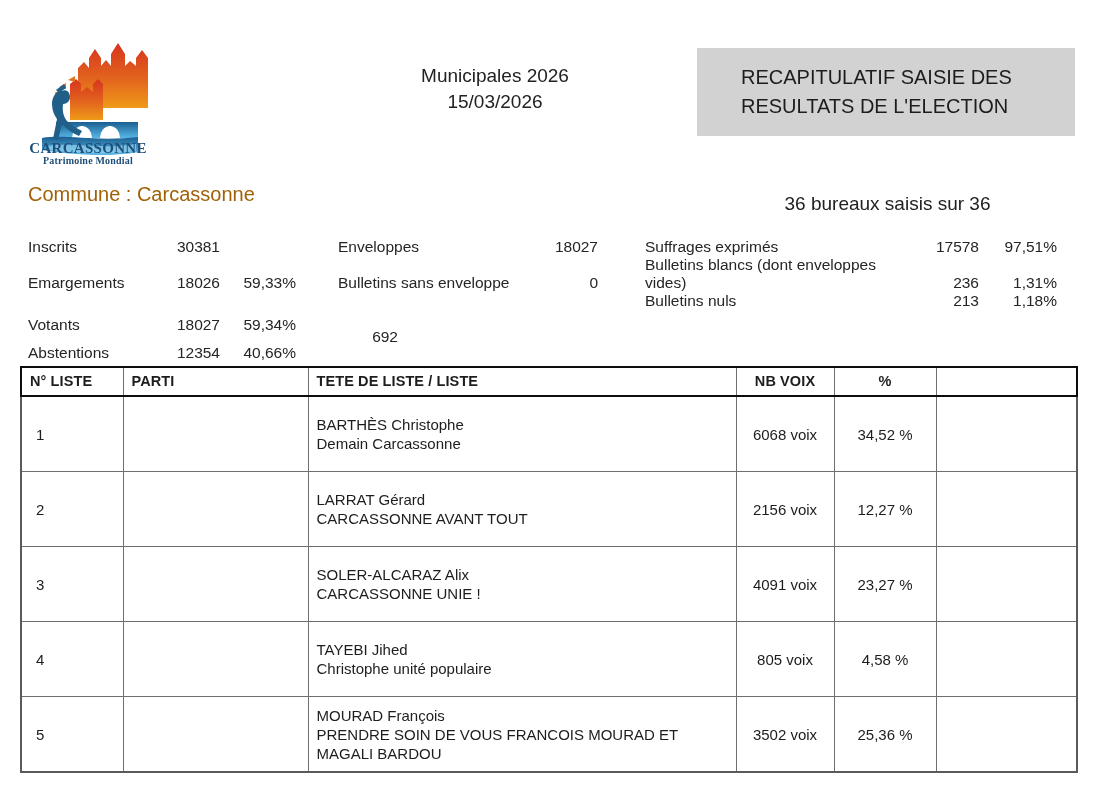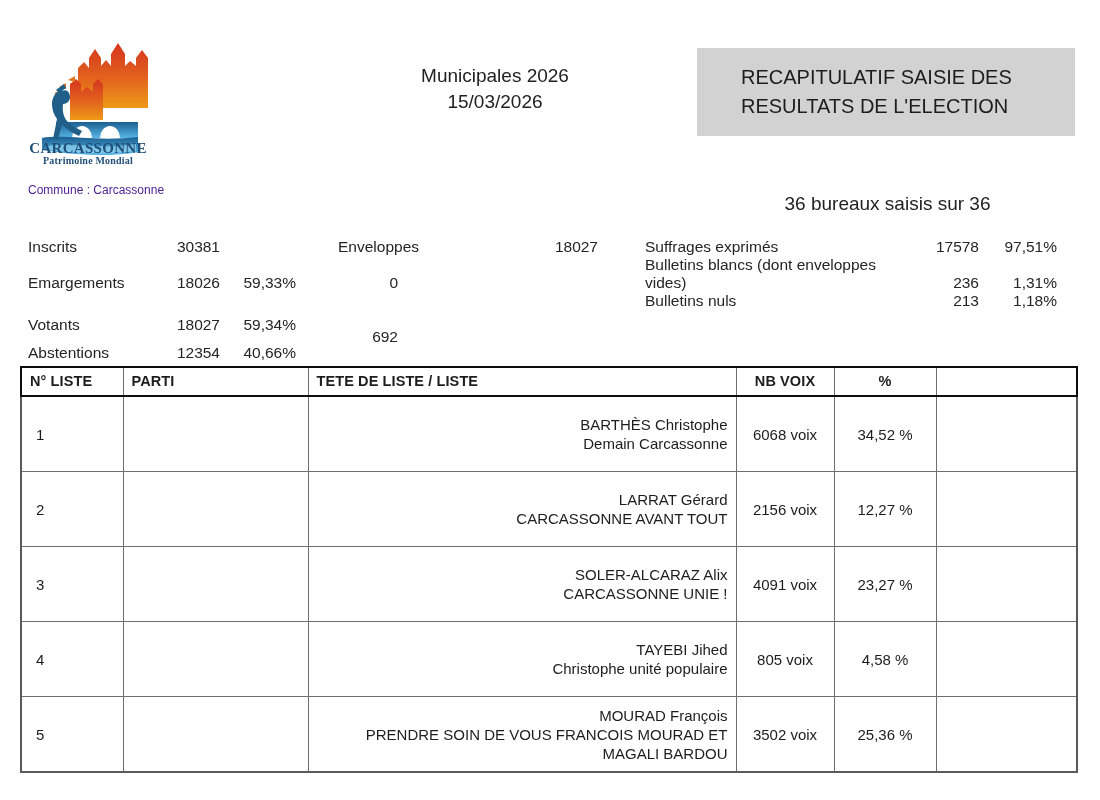--- a/index.html
+++ b/index.html
@@ -60,22 +60,22 @@
     text-align: left;
     width: 318px;
     margin-left: 28px;
   }
 
   
   .commune {
     position: absolute;
     left: 28px;
     top: 183px;
-    font-size: 12px;
-    color: #4c1d95;
+    font-size: 20px;
+    color: #a16207;
   }
   .bureaux {
     position: absolute;
     left: 700px;
     top: 193px;
     width: 375px;
     text-align: center;
     font-size: 19px;
     color: #222;
   }
@@ -160,21 +160,21 @@
   table.results thead th.first { border-left: 2px solid #0d0d0d; margin-top: 44px; }
   table.results thead th.last  { border-right: 2px solid #0d0d0d; }
   table.results thead th.center { text-align: center; }
 
   table.results tbody td {
     padding: 6px 8px;
     height: 62px;
   }
   table.results tbody td.num       { text-align: left; padding-left: 14px; }
   table.results tbody td.party     { }
-  table.results tbody td.liste     { line-height: 19px; text-align: right; }
+  table.results tbody td.liste     { line-height: 19px; }
   table.results tbody td.voix,
   table.results tbody td.pct       { text-align: center; }
 
   table.results tbody tr td.first-cell { border-left: 2px solid #5a5a5a; }
   table.results tbody tr td.last-cell  { border-right: 2px solid #5a5a5a; }
   table.results tbody tr:last-child td { border-bottom: 2px solid #5a5a5a; }
 
   .col-n     { width: 102px; }
   .col-parti { width: 185px; }
   .col-liste { width: 428px; }
@@ -264,20 +264,21 @@
     </div>
   </div>
 
   <div class="stat-col mid">
     <div class="stat-row">
       <span class="stat-label">Enveloppes</span>
       <span class="stat-num">18027</span>
     </div>
     <div class="spacer-8"></div>
     <div class="stat-row">
+      <span class="stat-label">Bulletins sans enveloppe</span>
       <span class="stat-num">0</span>
     </div>
     <div class="spacer-26"></div>
     <div class="stat-row">
       <span class="stat-num">692</span>
     </div>
   </div>
 
   <div class="stat-col right">
     <div class="stat-row">

